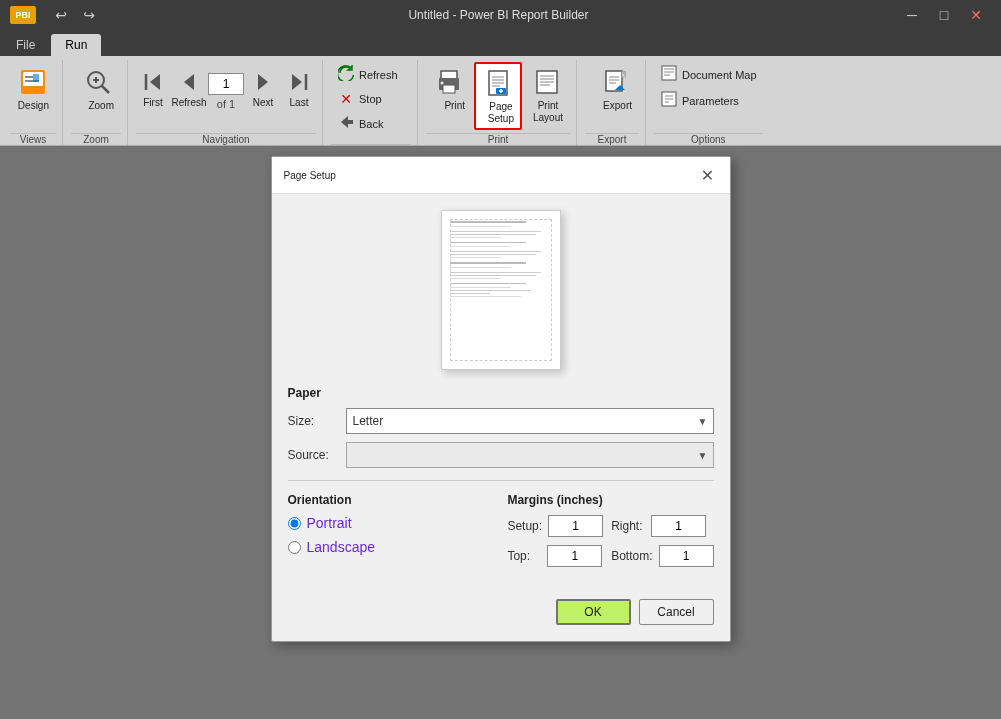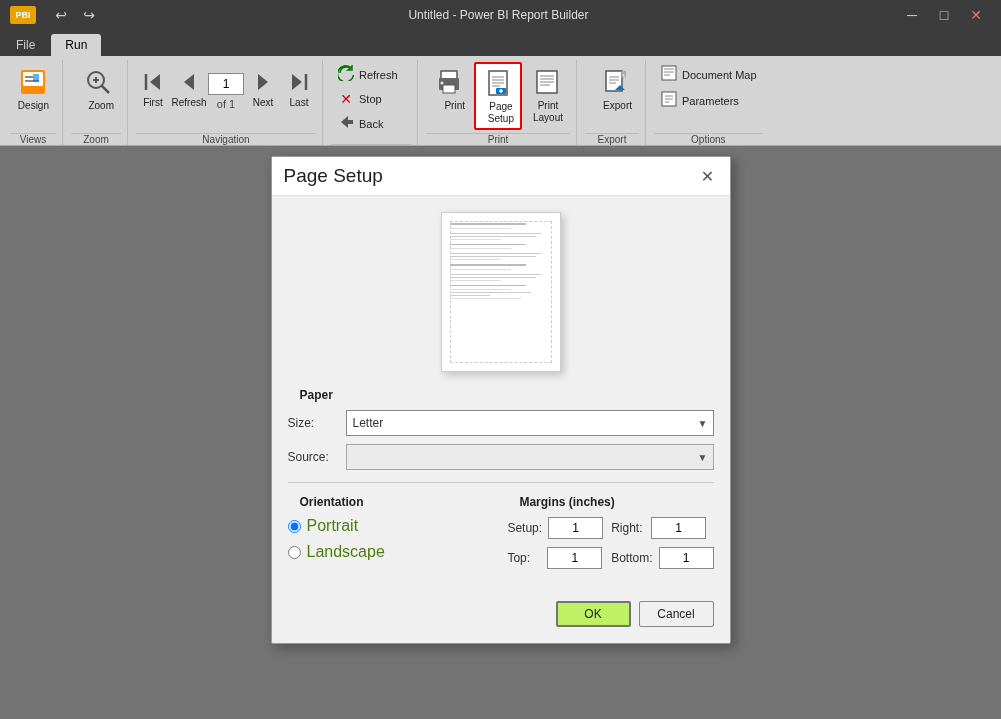--- a/index.html
+++ b/index.html
@@ -191,21 +191,21 @@
       border-radius: 2px;
     }
     .dialog-title-bar {
       background: #fff;
       border-bottom: 1px solid #ddd;
       padding: 8px 12px;
       display: flex;
       align-items: center;
       justify-content: space-between;
     }
-    .dialog-title-text { font-size: 19px; font-weight: normal; color: #222; }
+    .dialog-title-text { font-size: 10px; font-weight: normal; color: #222; }
     .dialog-close {
       width: 20px; height: 20px;
       background: transparent; border: none; cursor: pointer;
       font-size: 16px; color: #555;
       display: flex; align-items: center; justify-content: center;
       border-radius: 2px;
     }
     .dialog-body { padding: 16px; }
 
     
@@ -228,21 +228,20 @@
       flex-direction: column;
       gap: 2px;
     }
 
     
     .form-section-title {
       font-size: 12px;
       font-weight: bold;
       color: #222;
       margin-bottom: 8px;
-      margin-left: 12px;
     }
     .form-row {
       display: flex;
       align-items: center;
       margin-bottom: 8px;
       gap: 8px;
     }
     .form-label {
       font-size: 12px;
       color: #333;
@@ -283,21 +282,21 @@
     .two-col { display: flex; gap: 20px; }
     .col { flex: 1; }
 
     .radio-row {
       display: flex;
       align-items: center;
       gap: 6px;
       margin-bottom: 8px;
     }
     .radio-row input[type=radio] { cursor: pointer; }
-    .radio-label { font-size: 16px; color: #4d7c0f; cursor: pointer; }
+    .radio-label { font-size: 14px; color: #6d28d9; cursor: pointer; }
 
     .margin-row {
       display: flex;
       align-items: center;
       margin-bottom: 8px;
       gap: 6px;
     }
     .margin-label { font-size: 12px; color: #333; min-width: 34px; }
     .margin-input {
       width: 55px; height: 22px;

